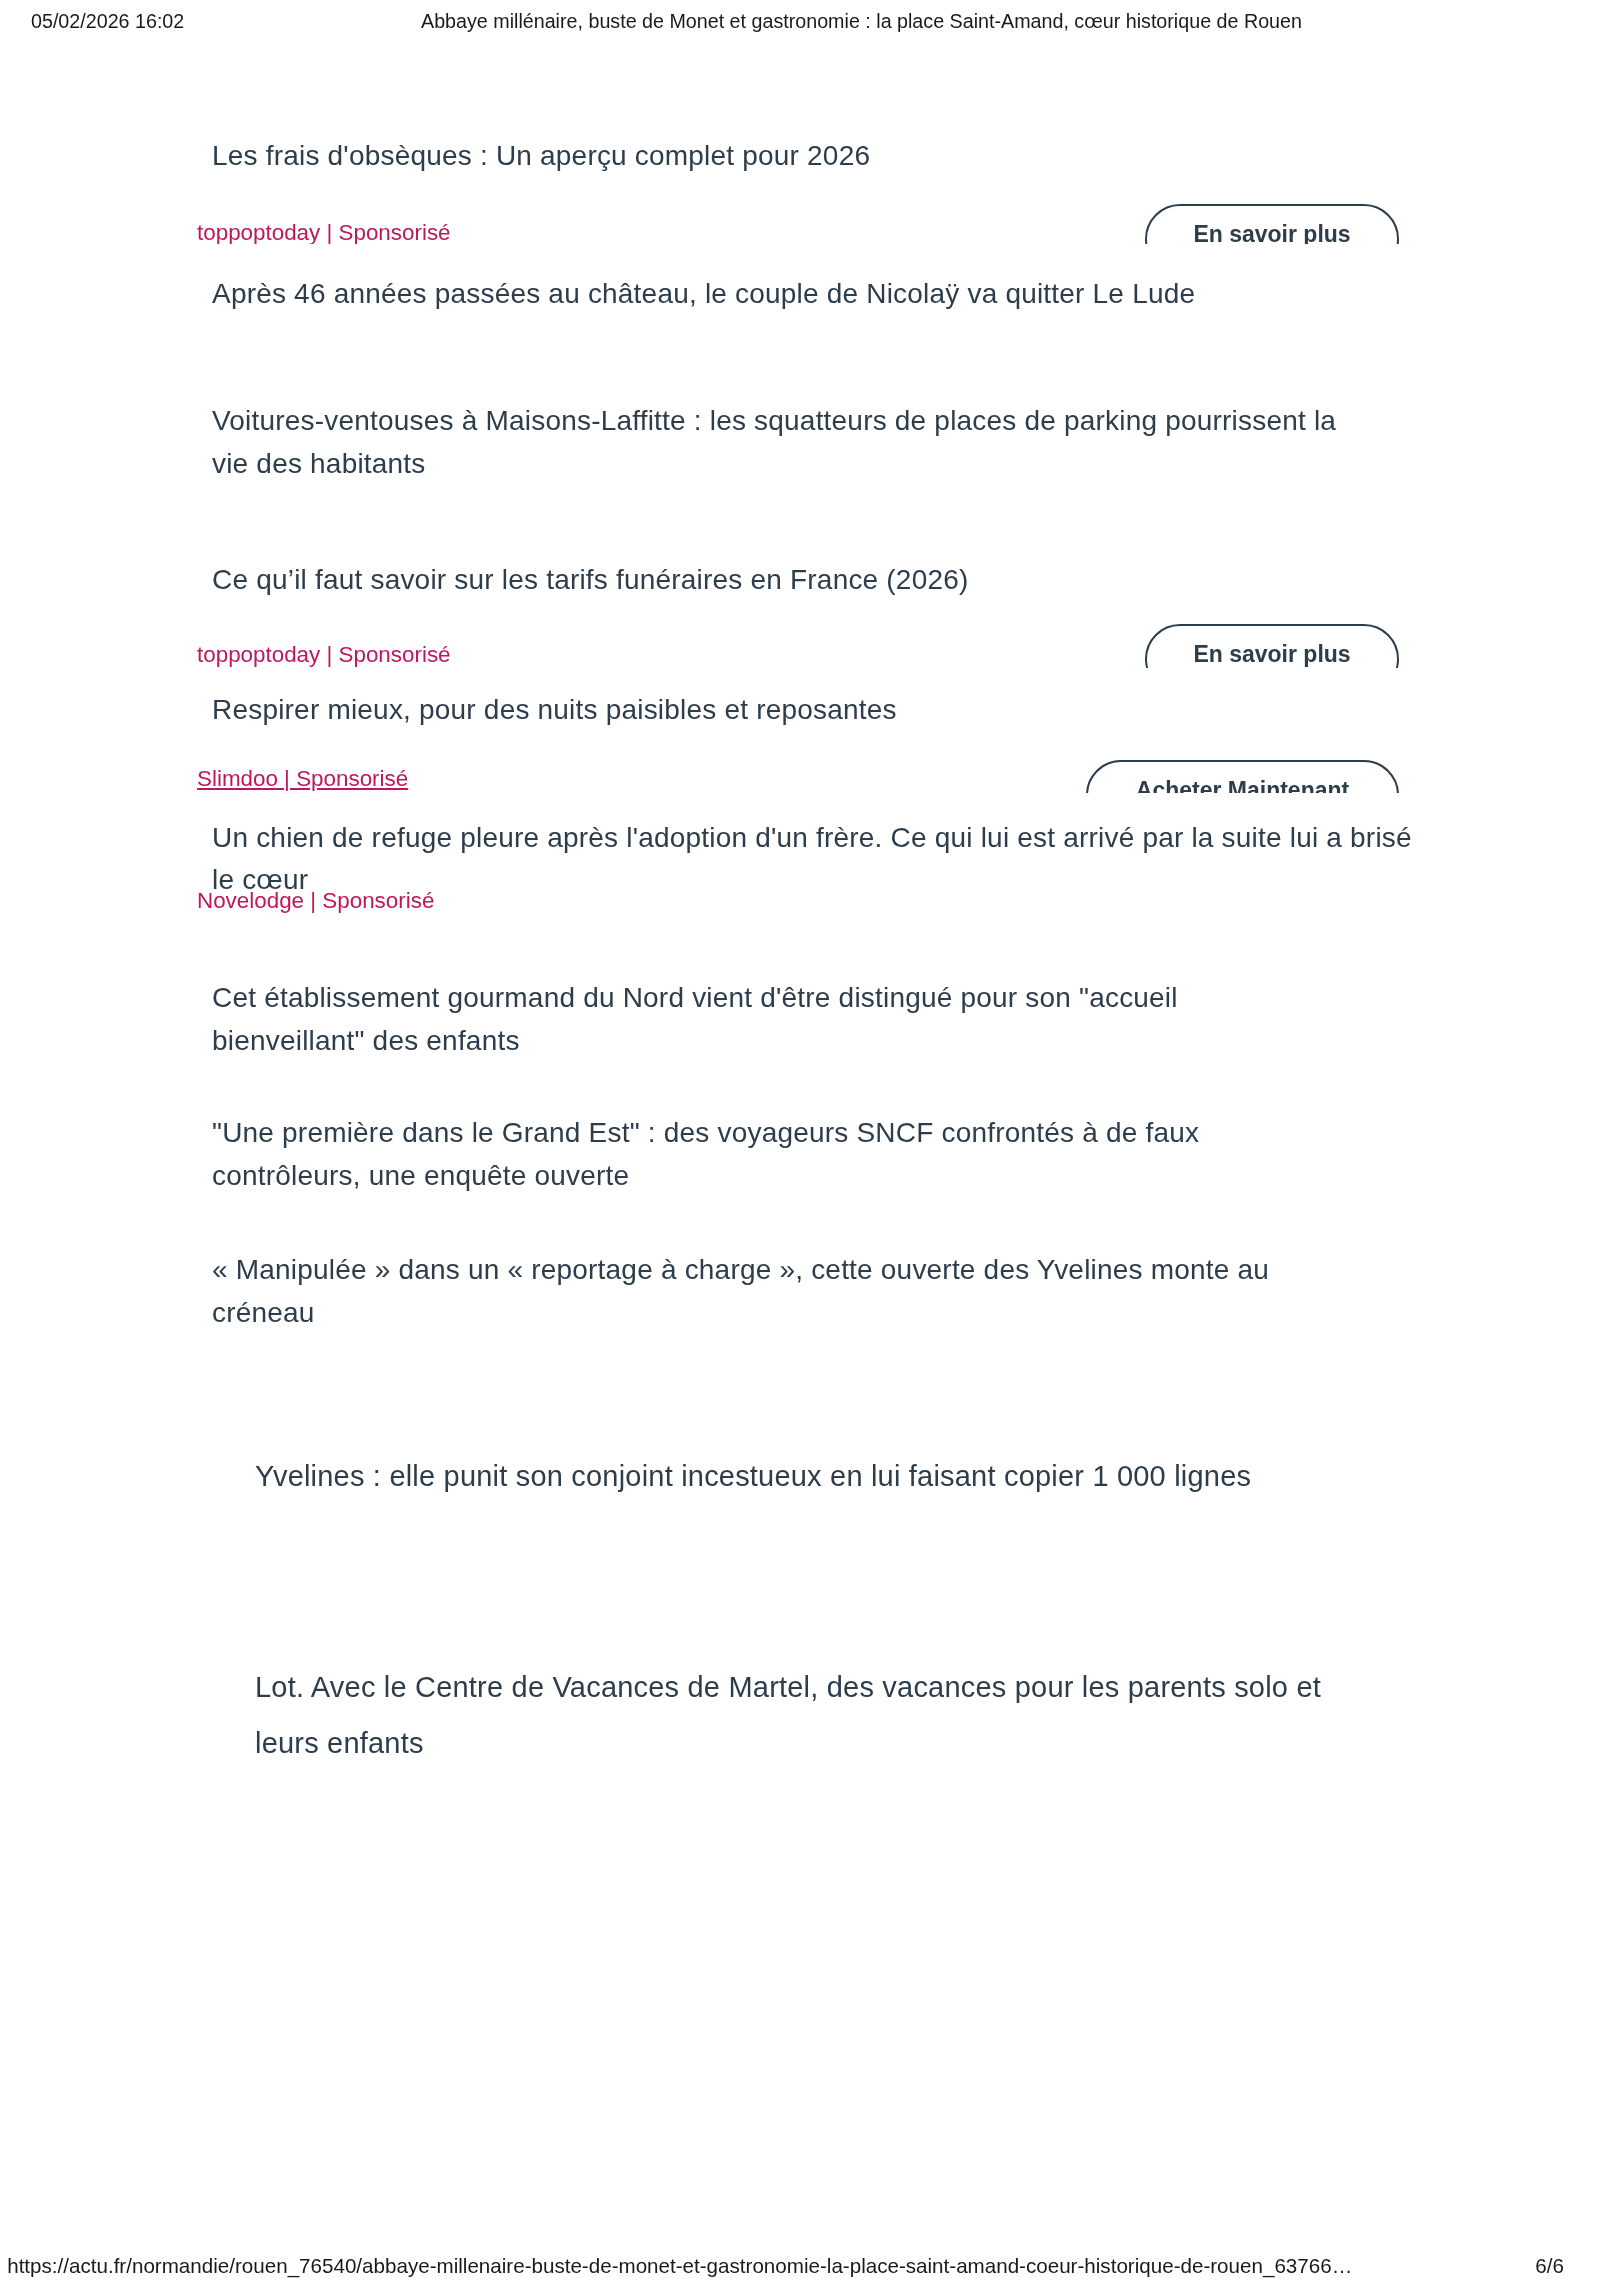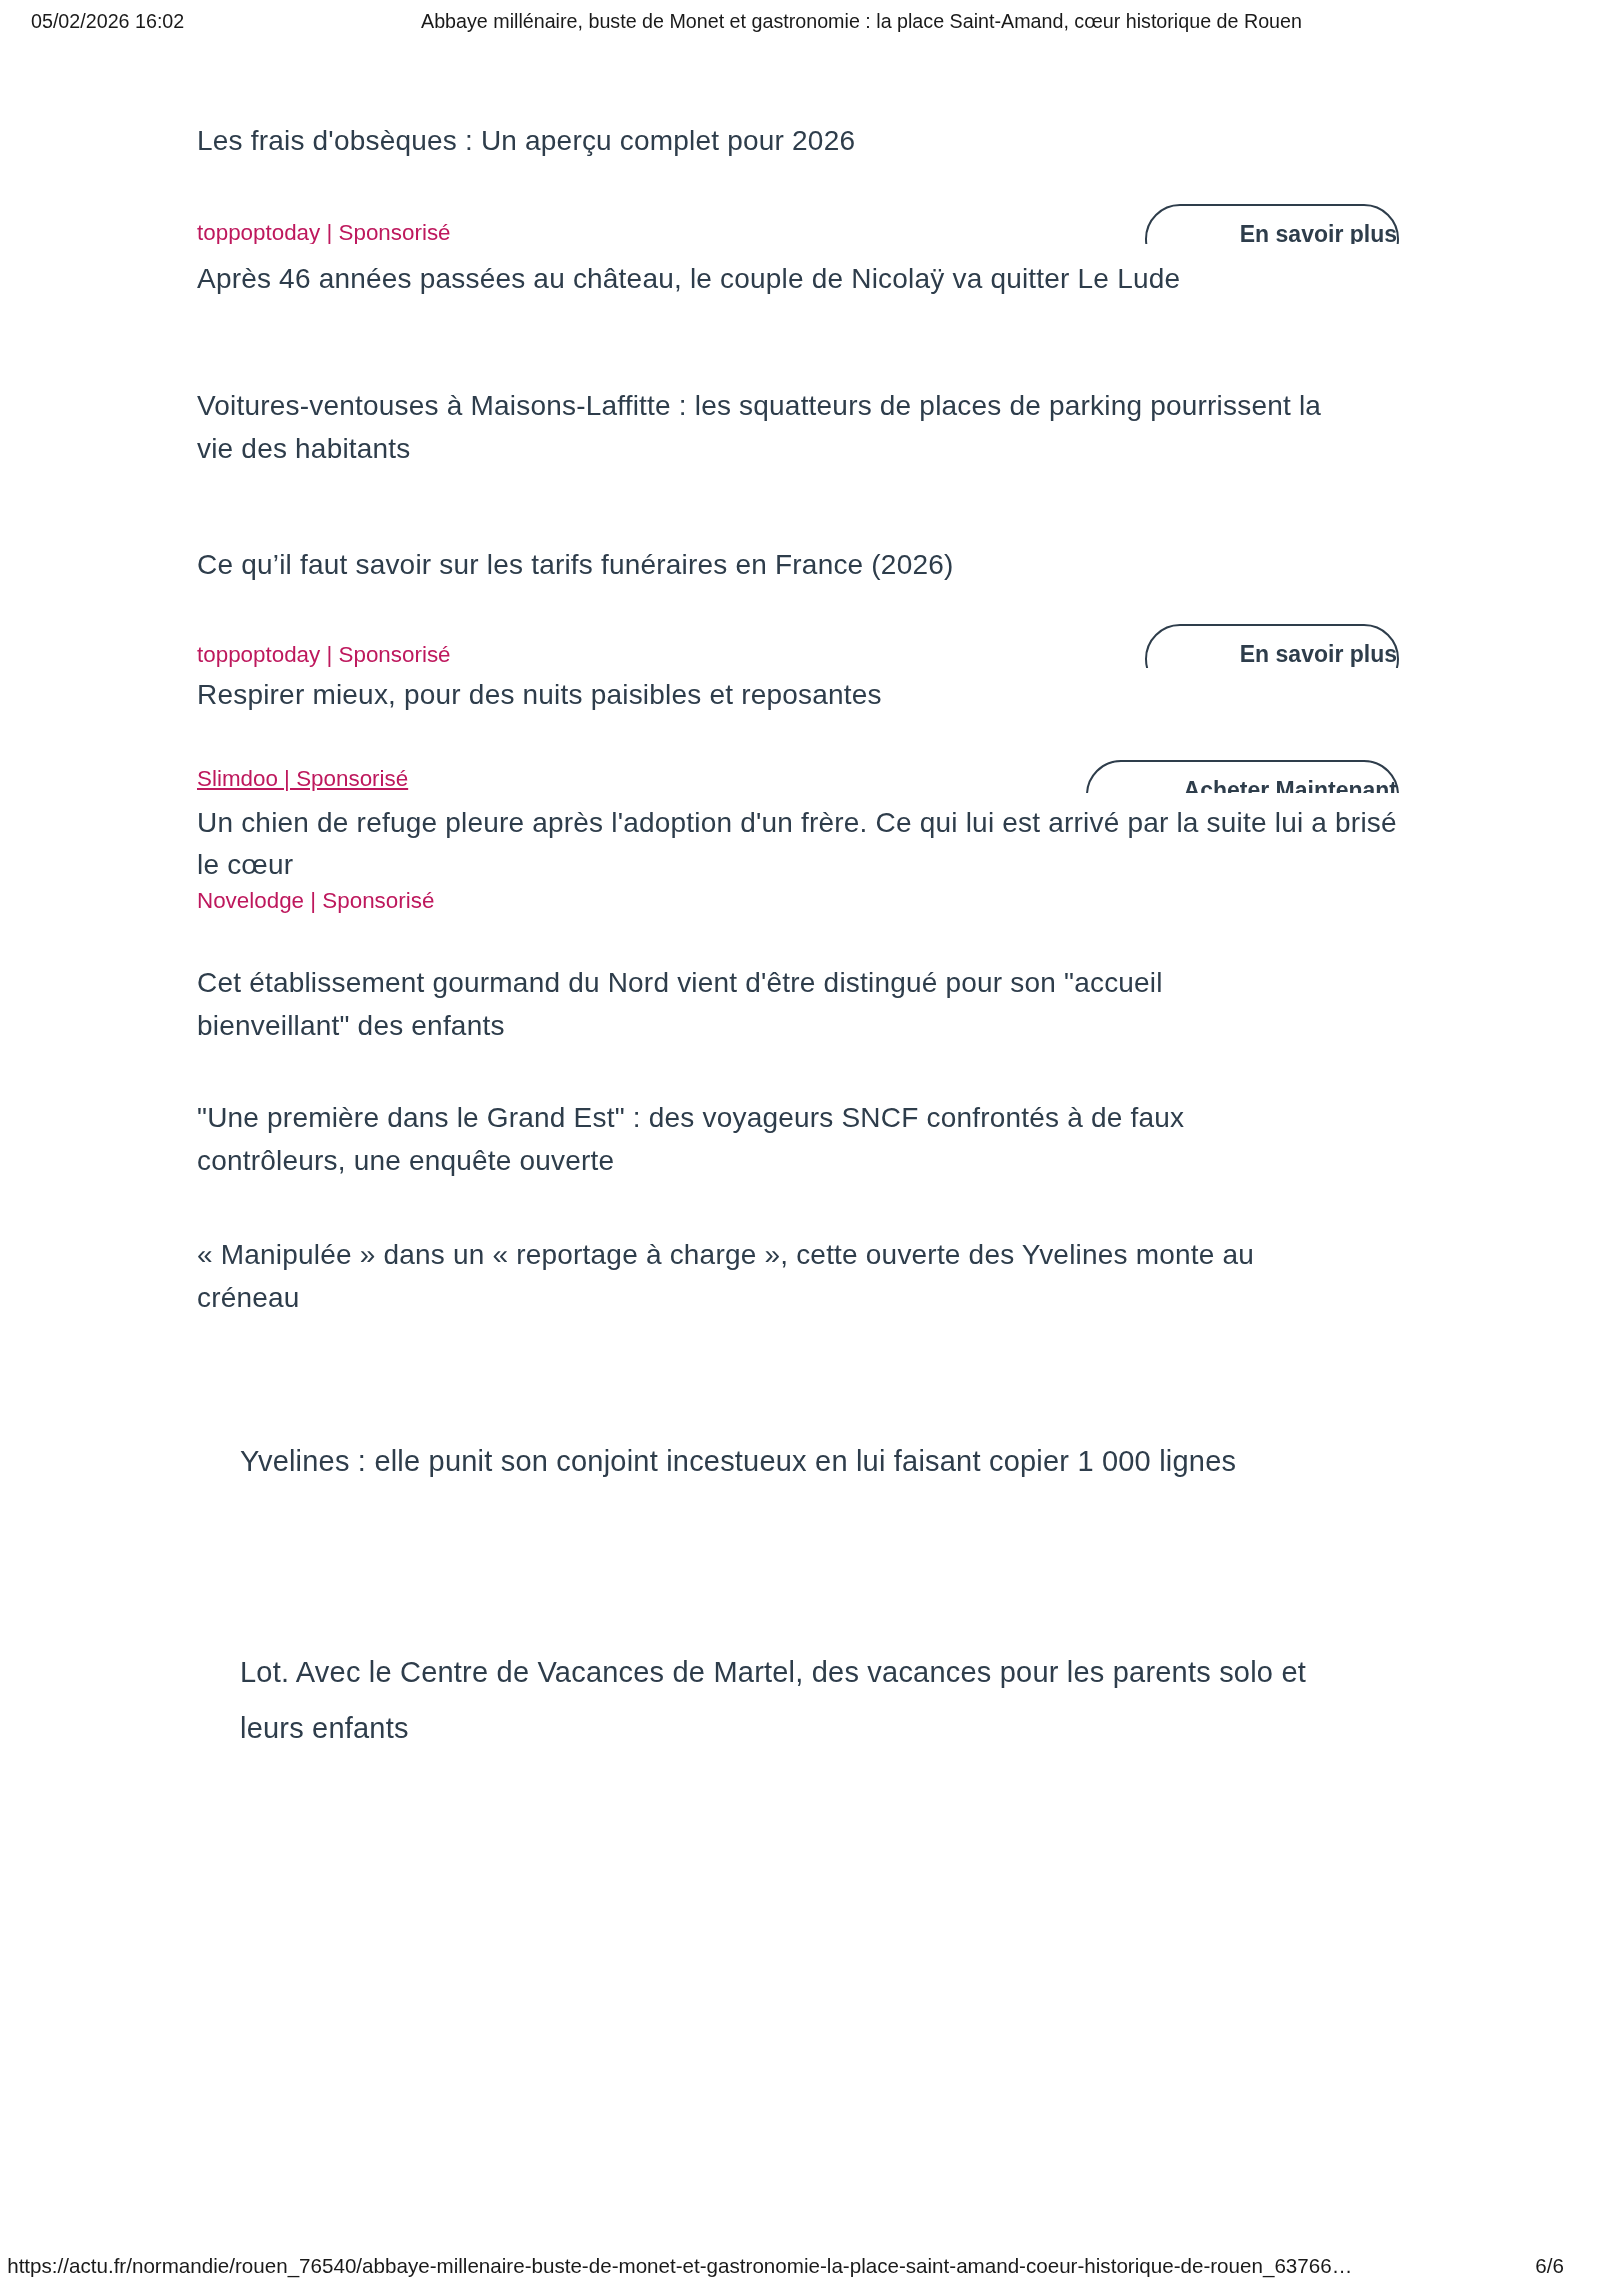--- a/index.html
+++ b/index.html
@@ -24,21 +24,21 @@
   .pf-url{
     position:absolute; top:2254px; left:7.2px;
     font-size:20.6px; color:#1a1a1a; white-space:nowrap;
   }
   .pf-page{
     position:absolute; top:2254px; right:46px;
     font-size:20.6px; color:#1a1a1a; white-space:nowrap;
   }
   
   .blk{
-    position:absolute; left:197px; margin:0;
+    position:absolute; left:197px; margin:15px;
     color:#2e3d4b;
     font-size:28px; line-height:43px; font-weight:400;
     letter-spacing:0.2px;
     cursor:pointer;
   }
   .bold{font-weight:400;}
   .ind{left:240px; font-size:29px; line-height:56px;}
   
   .sprow{
     position:absolute; left:197px; width:1202px; overflow:hidden;
@@ -47,21 +47,21 @@
     position:absolute; left:0;
     font-size:22.4px; color:#be185d; white-space:nowrap;
   }
   .spsrc.full{position:absolute;}
   .cta{
     position:absolute; right:0;
     height:70px;
     border:2.7px solid #2e3d4b;
     border-radius:36px;
     box-sizing:border-box;
-    text-align:right;
+    text-align:center;
     font-size:23px; font-weight:700; color:#2e3d4b;
     padding-top:15px;
     background:#ffffff;
     cursor:pointer;
     white-space:nowrap;
   }
   .nl-row{position:absolute; left:197px;}
 </style>
 </head>
 <body>

